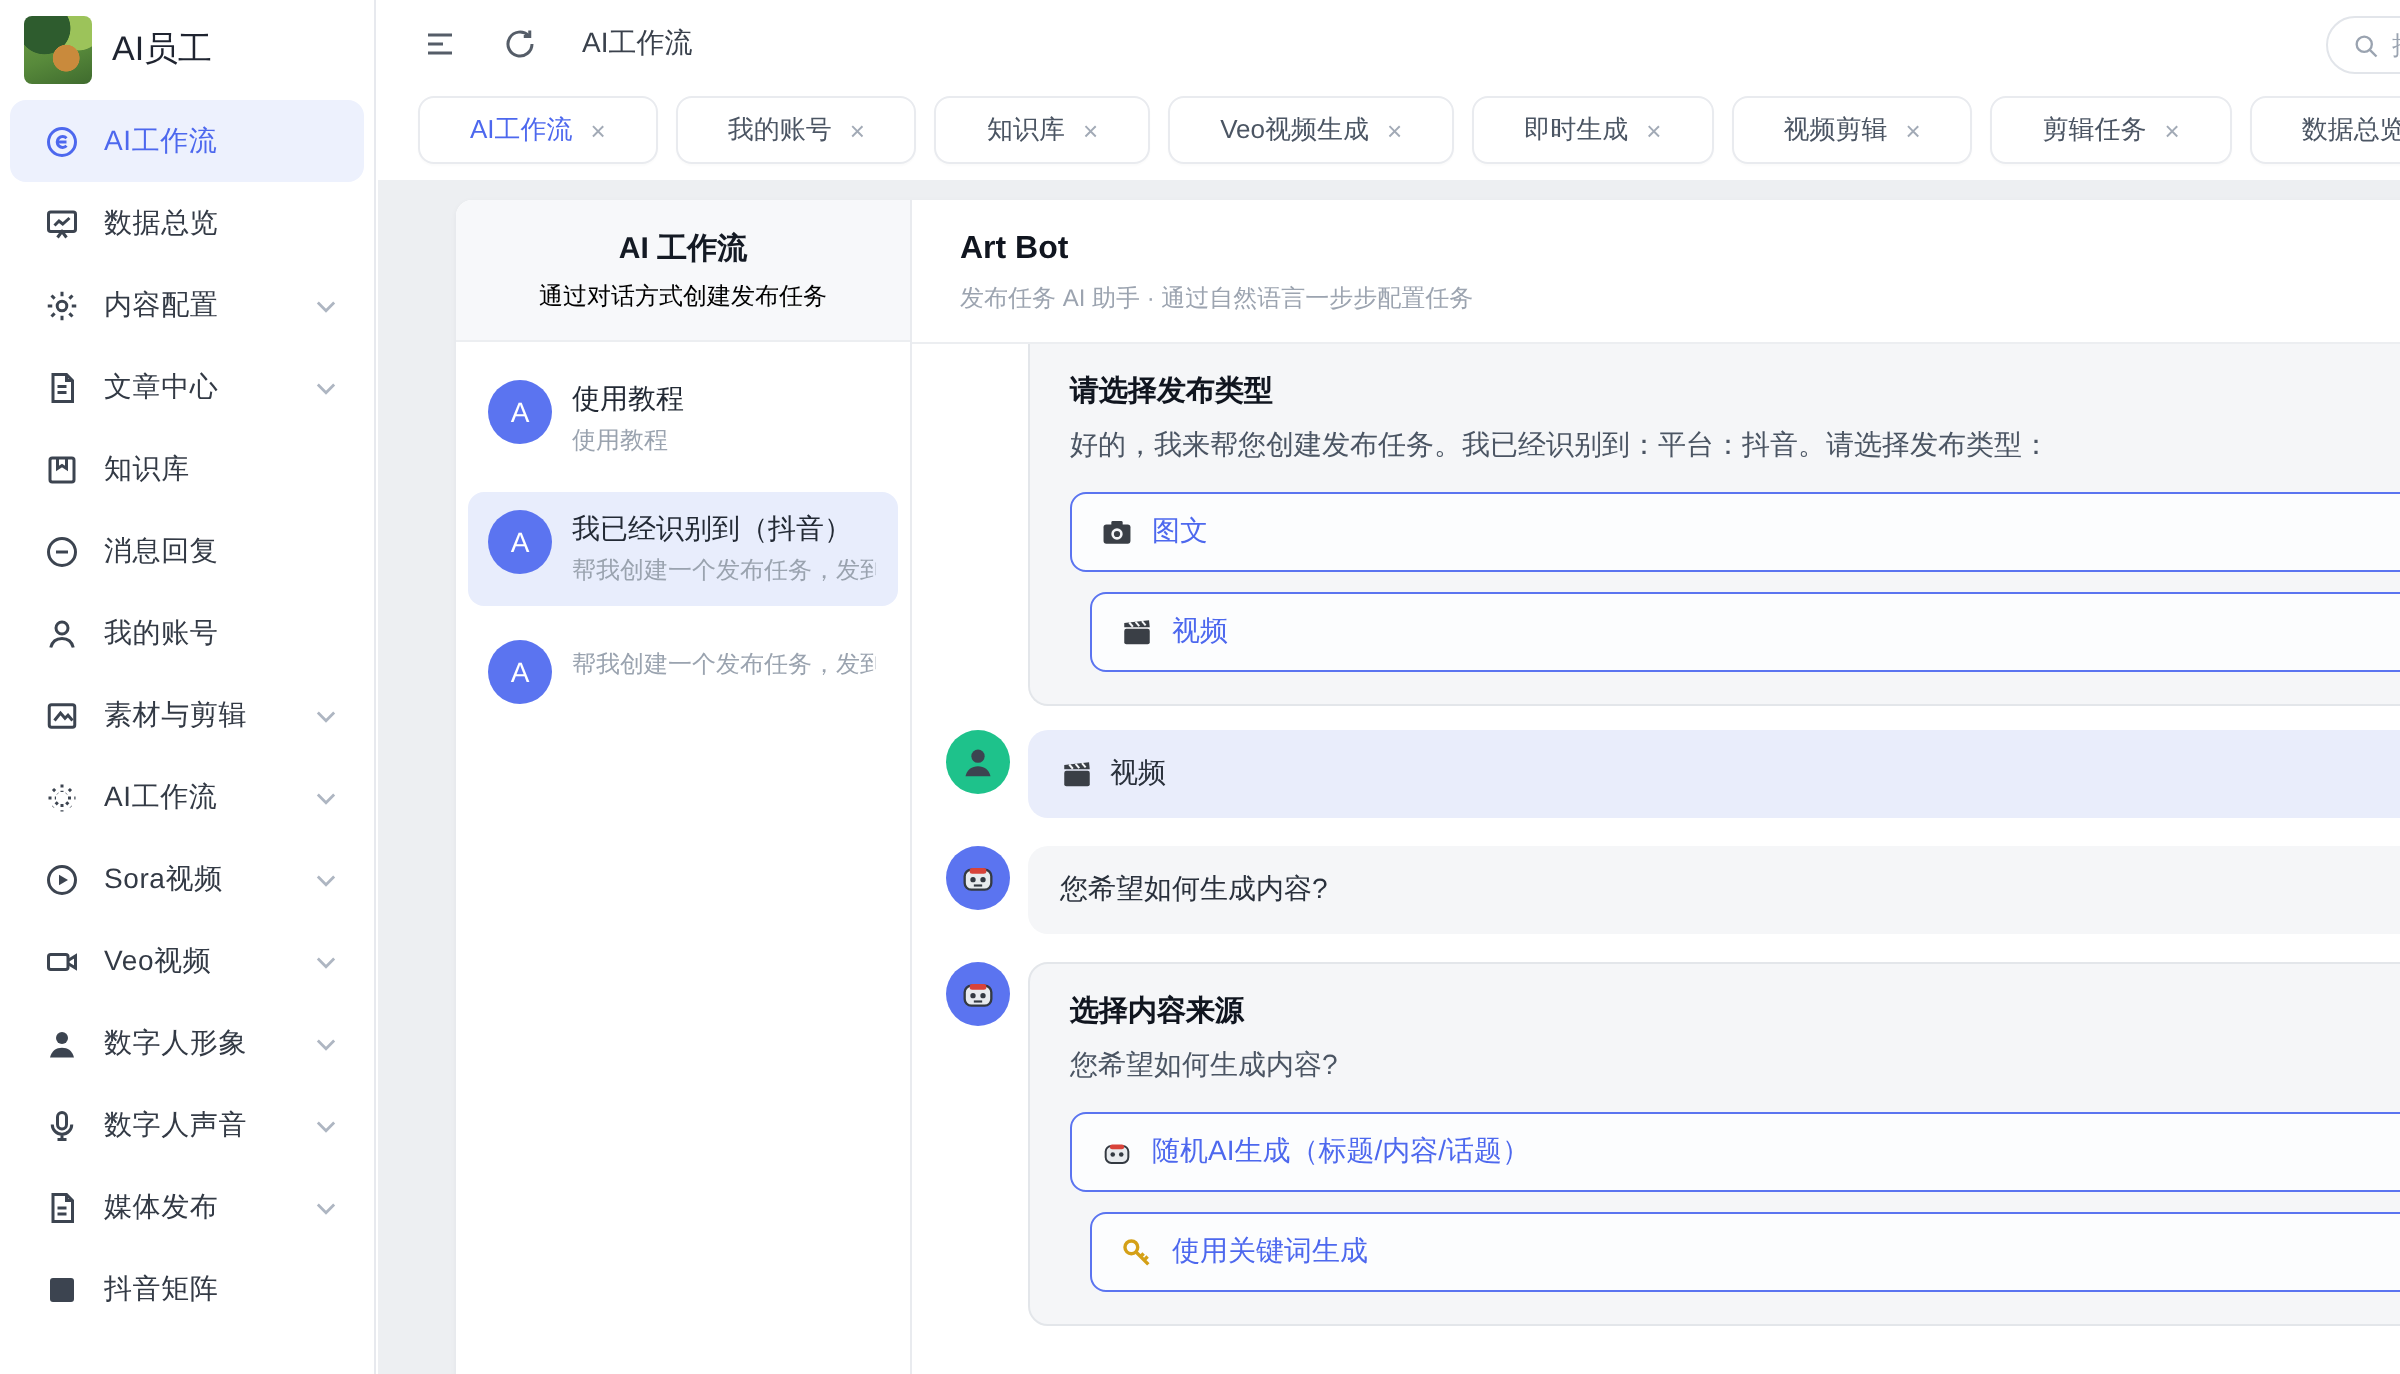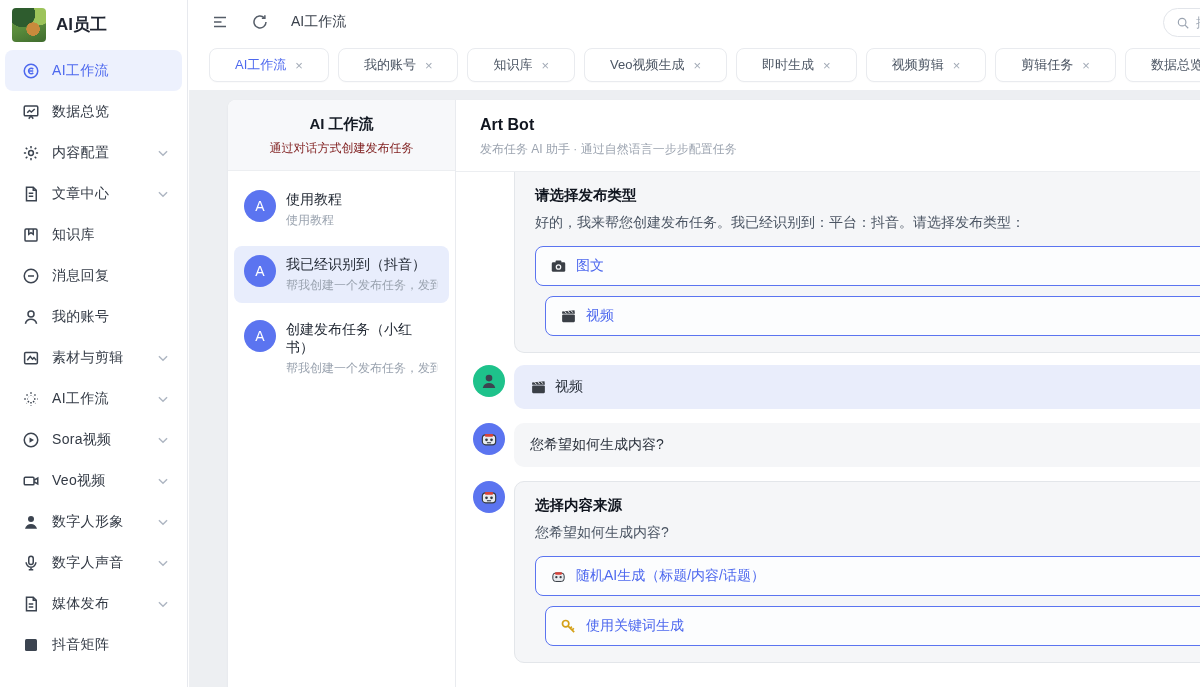--- a/index.html
+++ b/index.html
@@ -9,21 +9,21 @@
   
   .sidebar { position:absolute; left:0; top:0; bottom:0; width:188px;
     background:#fff; border-right:1px solid #e7e9ee; z-index:5; }
   .logo-row { display:flex; align-items:center; gap:10px; padding:7px 12px 6px; height:48px; }
   .logo-img { width:34px; height:34px; border-radius:4px; flex:0 0 auto;
     background:
       radial-gradient(circle at 62% 62%, #c98a3c 0 22%, transparent 23%),
       radial-gradient(circle at 30% 18%, #2e5c2e 0 35%, transparent 36%),
       radial-gradient(circle at 80% 15%, #9cc35a 0 30%, transparent 31%),
       linear-gradient(160deg,#6f9c45 0%, #588a3b 55%, #3f6b2e 100%); }
-  .app-title { font-size:17px; font-weight:bold; color:#1f2430; }
+  .app-title { font-size:17px; font-weight:normal; color:#1f2430; }
   .nav { padding-top:2px; }
   .nav-item { height:41px; display:flex; align-items:center; gap:12px;
     padding:0 12px 0 17px; margin:0 5px; border-radius:8px; cursor:pointer;
     color:#333a45; font-size:14px; }
   .nav-item .nicon { width:18px; height:18px; flex:0 0 auto; color:#3c4450; display:flex; align-items:center; justify-content:center; }
   .nav-item .nlabel { flex:1; letter-spacing:.3px; }
   .nav-item .chev { width:14px; height:14px; color:#aeb6c2; }
   .nav-item.active { background:#edf1fd; color:#4d68ee; }
   .nav-item.active .nicon { color:#4d68ee; }
 
@@ -47,21 +47,21 @@
 
   .content { position:absolute; left:0; right:0; top:90px; bottom:-60px; background:#edeff2; }
   .panel { position:absolute; left:39px; top:10px; width:1480px; height:720px;
     background:#fff; border-radius:8px 0 0 0; display:flex;
     box-shadow:0 1px 3px rgba(25,35,60,.05); overflow:hidden; }
 
   
   .conv { width:228px; flex:0 0 auto; border-right:1px solid #e9ebef; display:flex; flex-direction:column; }
   .conv-hd { padding:15px 16px 13px; background:#f7f8fa; border-bottom:1px solid #eceef1;text-align:center; }
   .conv-title { font-size:15px; font-weight:bold; color:#141a24; }
-  .conv-sub { font-size:12px; color:#7f1d1d; margin-top:6px; }
+  .conv-sub { font-size:12px; color:#000000; margin-top:6px; }
   .conv-list { padding:10px 6px; }
   .conv-item { display:flex; gap:10px; align-items:flex-start; padding:9px 10px;
     border-radius:8px; margin-bottom:8px; cursor:pointer; }
   .conv-item.selected { background:#e8edfc; }
   .cavatar { width:32px; height:32px; border-radius:50%; background:#5b74f0; color:#fff;
     font-size:14px; display:flex; align-items:center; justify-content:center; flex:0 0 auto; }
   .citem-title { font-size:14px; color:#232a35; line-height:18px; }
   .citem-sub { font-size:12px; color:#9aa3af; margin-top:4px; width:152px;
     white-space:nowrap; overflow:hidden; }
 
@@ -385,21 +385,20 @@
           <div class="conv-item selected">
             <div class="cavatar">A</div>
             <div>
               <div class="citem-title">我已经识别到（抖音）</div>
               <div class="citem-sub">帮我创建一个发布任务，发到...</div>
             </div>
           </div>
           <div class="conv-item">
             <div class="cavatar">A</div>
             <div>
-              <div class="citem-title">创建发布任务（小红书）</div>
               <div class="citem-sub">帮我创建一个发布任务，发到...</div>
             </div>
           </div>
         </div>
       </div>
 
       <div class="chat">
         <div class="chat-hd">
           <div class="chat-title">Art Bot</div>
           <div class="chat-sub">发布任务 AI 助手 · 通过自然语言一步步配置任务</div>

